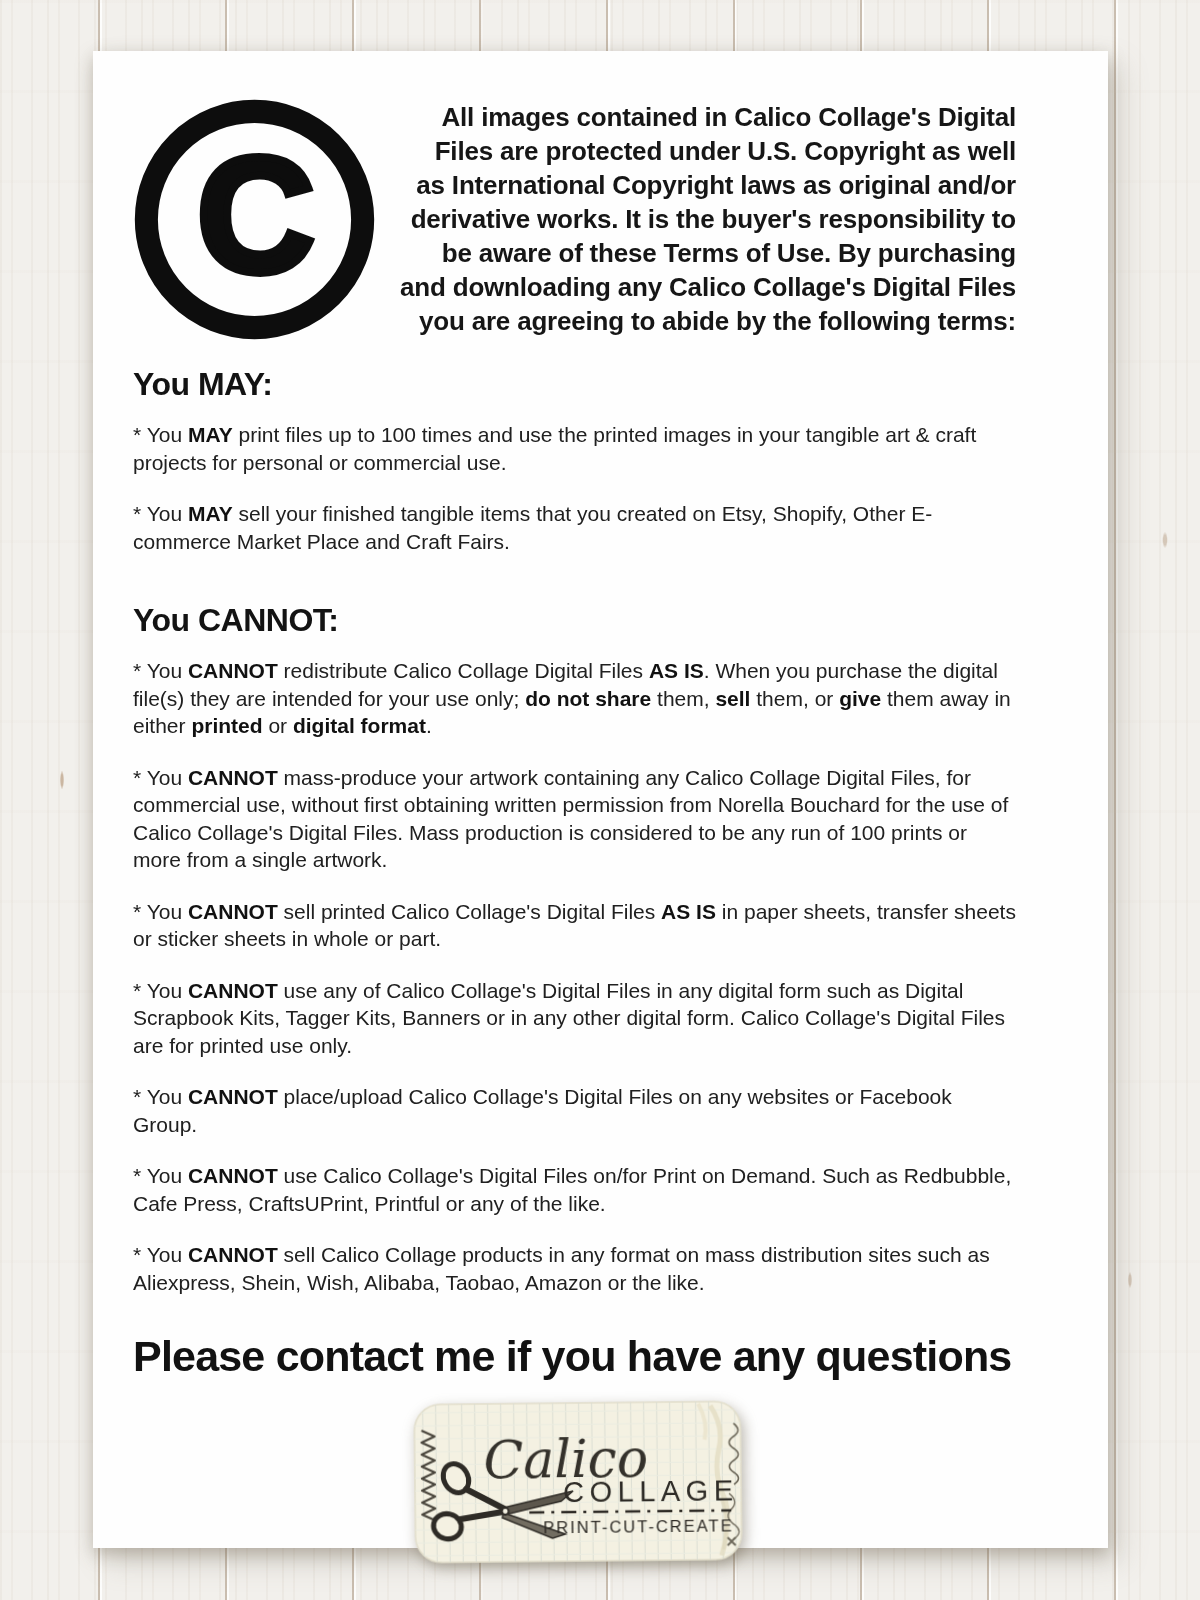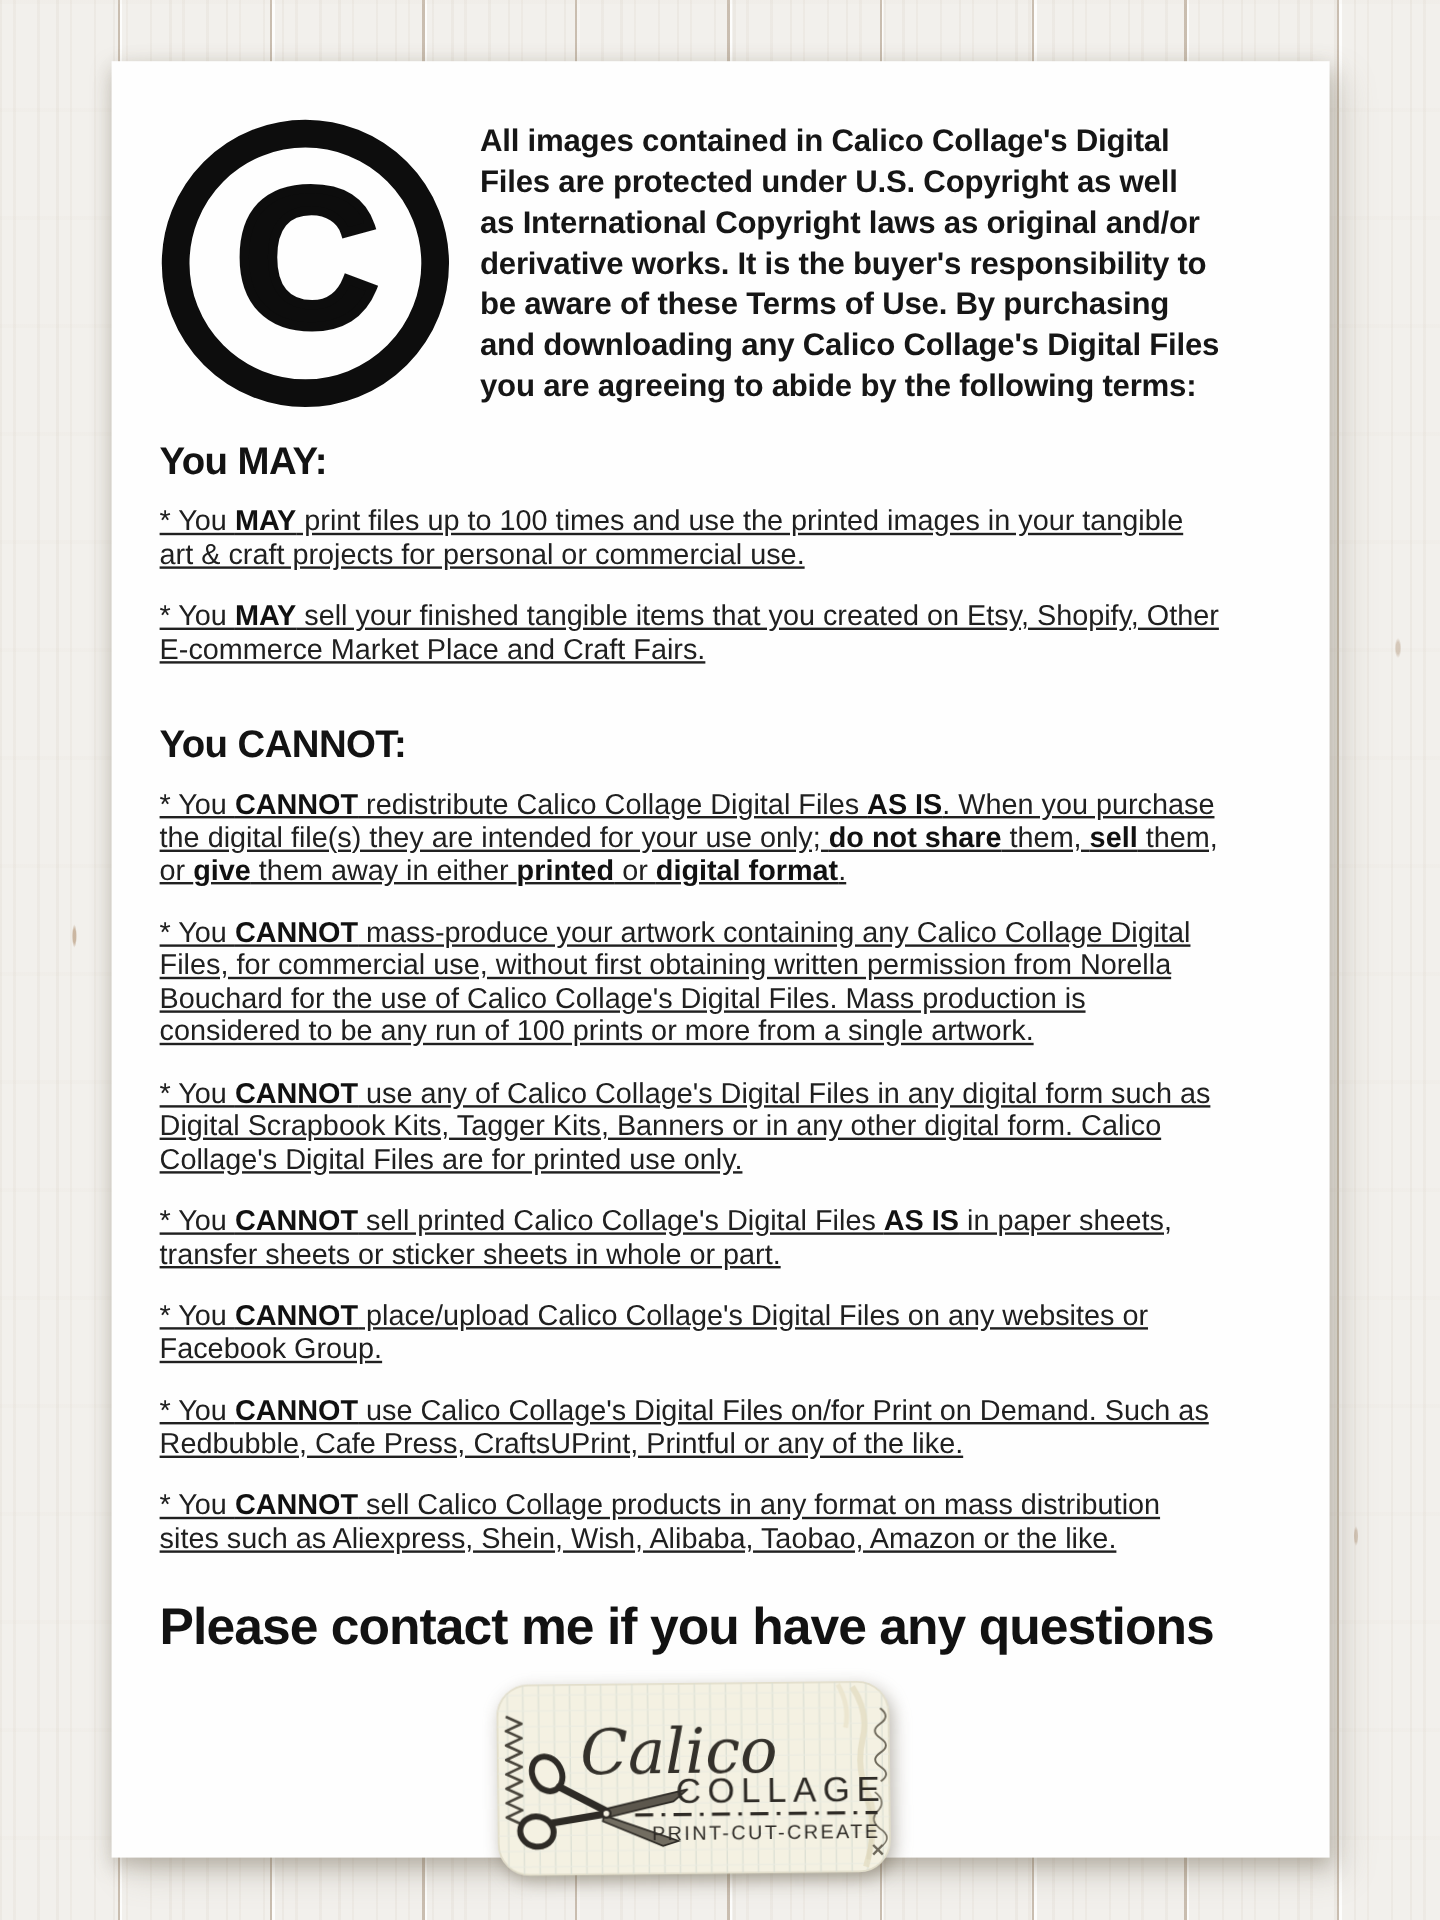--- a/index.html
+++ b/index.html
@@ -38,31 +38,31 @@
     box-shadow:0 6px 16px rgba(115,104,88,.38), 12px 14px 28px rgba(120,108,92,.22);
     box-sizing:border-box;
     padding:47px 92px 0 40px;
     color:#1c1c1c;
   }
   .header-row{display:flex;gap:24px;margin:0 0 18px 0;}
   .cmark{flex:0 0 243px;width:243px;height:243px;}
   .intro{
     margin:2px 0 0 0;flex:1;
     font-weight:700;font-size:26px;line-height:34px;
-    letter-spacing:-0.2px;color:#161616;
+    letter-spacing:-0.2px;color:#161616;text-align:right;
   }
   h2.sec{
     margin:22px 0 16px 0;
     font-size:32px;line-height:42px;font-weight:700;color:#131313;
     letter-spacing:-0.5px;
   }
   h2.sec.cannot{margin-top:44px;}
   p.bullet{
     margin:0 0 24px 0;
-    font-size:24px;line-height:27.5px;color:#202020;text-decoration:underline;
+    font-size:21px;line-height:27.5px;color:#202020;
   }
   p.bullet .b{font-weight:700;color:#111;}
   .contact{
     margin:36px 0 0 0;
     font-size:43px;line-height:48px;font-weight:700;color:#121212;
     letter-spacing:-0.8px;
   }
   
   .logo-tag{
     position:absolute;left:411px;top:1399px;width:334px;height:166px;
@@ -85,22 +85,22 @@
       <p class="intro">All images contained in Calico Collage's Digital Files are protected under U.S. Copyright as well as International Copyright laws as original and/or derivative works. It is the buyer's responsibility to be aware of these Terms of Use. By purchasing and downloading any Calico Collage's Digital Files you are agreeing to abide by the following terms:</p>
     </div>
 
     <h2 class="sec">You MAY:</h2>
     <p class="bullet"><span>* You </span><span class="b">MAY</span><span> print files up to 100 times and use the printed images in your tangible art &amp; craft projects for personal or commercial use.</span></p>
     <p class="bullet"><span>* You </span><span class="b">MAY</span><span> sell your finished tangible items that you created on Etsy, Shopify, Other E-commerce Market Place and Craft Fairs.</span></p>
 
     <h2 class="sec cannot">You CANNOT:</h2>
     <p class="bullet"><span>* You </span><span class="b">CANNOT</span><span> redistribute Calico Collage Digital Files </span><span class="b">AS IS</span><span>. When you purchase the digital file(s) they are intended for your use only; </span><span class="b">do not share</span><span> them, </span><span class="b">sell</span><span> them, or </span><span class="b">give</span><span> them away in either </span><span class="b">printed</span><span> or </span><span class="b">digital format</span><span>.</span></p>
     <p class="bullet"><span>* You </span><span class="b">CANNOT</span><span> mass-produce your artwork containing any Calico Collage Digital Files, for commercial use, without first obtaining written permission from Norella Bouchard for the use of Calico Collage's Digital Files. Mass production is considered to be any run of 100 prints or more from a single artwork.</span></p>
+    <p class="bullet"><span>* You </span><span class="b">CANNOT</span><span> sell printed Calico Collage's Digital Files </span><span class="b">AS IS</span><span> in paper sheets, transfer sheets or sticker sheets in whole or part.</span></p>
     <p class="bullet"><span>* You </span><span class="b">CANNOT</span><span> use any of Calico Collage's Digital Files in any digital form such as Digital Scrapbook Kits, Tagger Kits, Banners or in any other digital form. Calico Collage's Digital Files are for printed use only.</span></p>
-    <p class="bullet"><span>* You </span><span class="b">CANNOT</span><span> sell printed Calico Collage's Digital Files </span><span class="b">AS IS</span><span> in paper sheets, transfer sheets or sticker sheets in whole or part.</span></p>
     <p class="bullet"><span>* You </span><span class="b">CANNOT</span><span> place/upload Calico Collage's Digital Files on any websites or Facebook Group.</span></p>
     <p class="bullet"><span>* You </span><span class="b">CANNOT</span><span> use Calico Collage's Digital Files on/for Print on Demand. Such as Redbubble, Cafe Press, CraftsUPrint, Printful or any of the like.</span></p>
     <p class="bullet"><span>* You </span><span class="b">CANNOT</span><span> sell Calico Collage products in any format on mass distribution sites such as Aliexpress, Shein, Wish, Alibaba,  Taobao, Amazon or the like.</span></p>
 
     <h2 class="contact">Please contact me if you have any questions</h2>
   </div>
 
   <svg class="logo-tag" viewBox="0 0 334 166" aria-hidden="true">
     <defs>
       <pattern id="grid" width="13" height="13" patternUnits="userSpaceOnUse">

